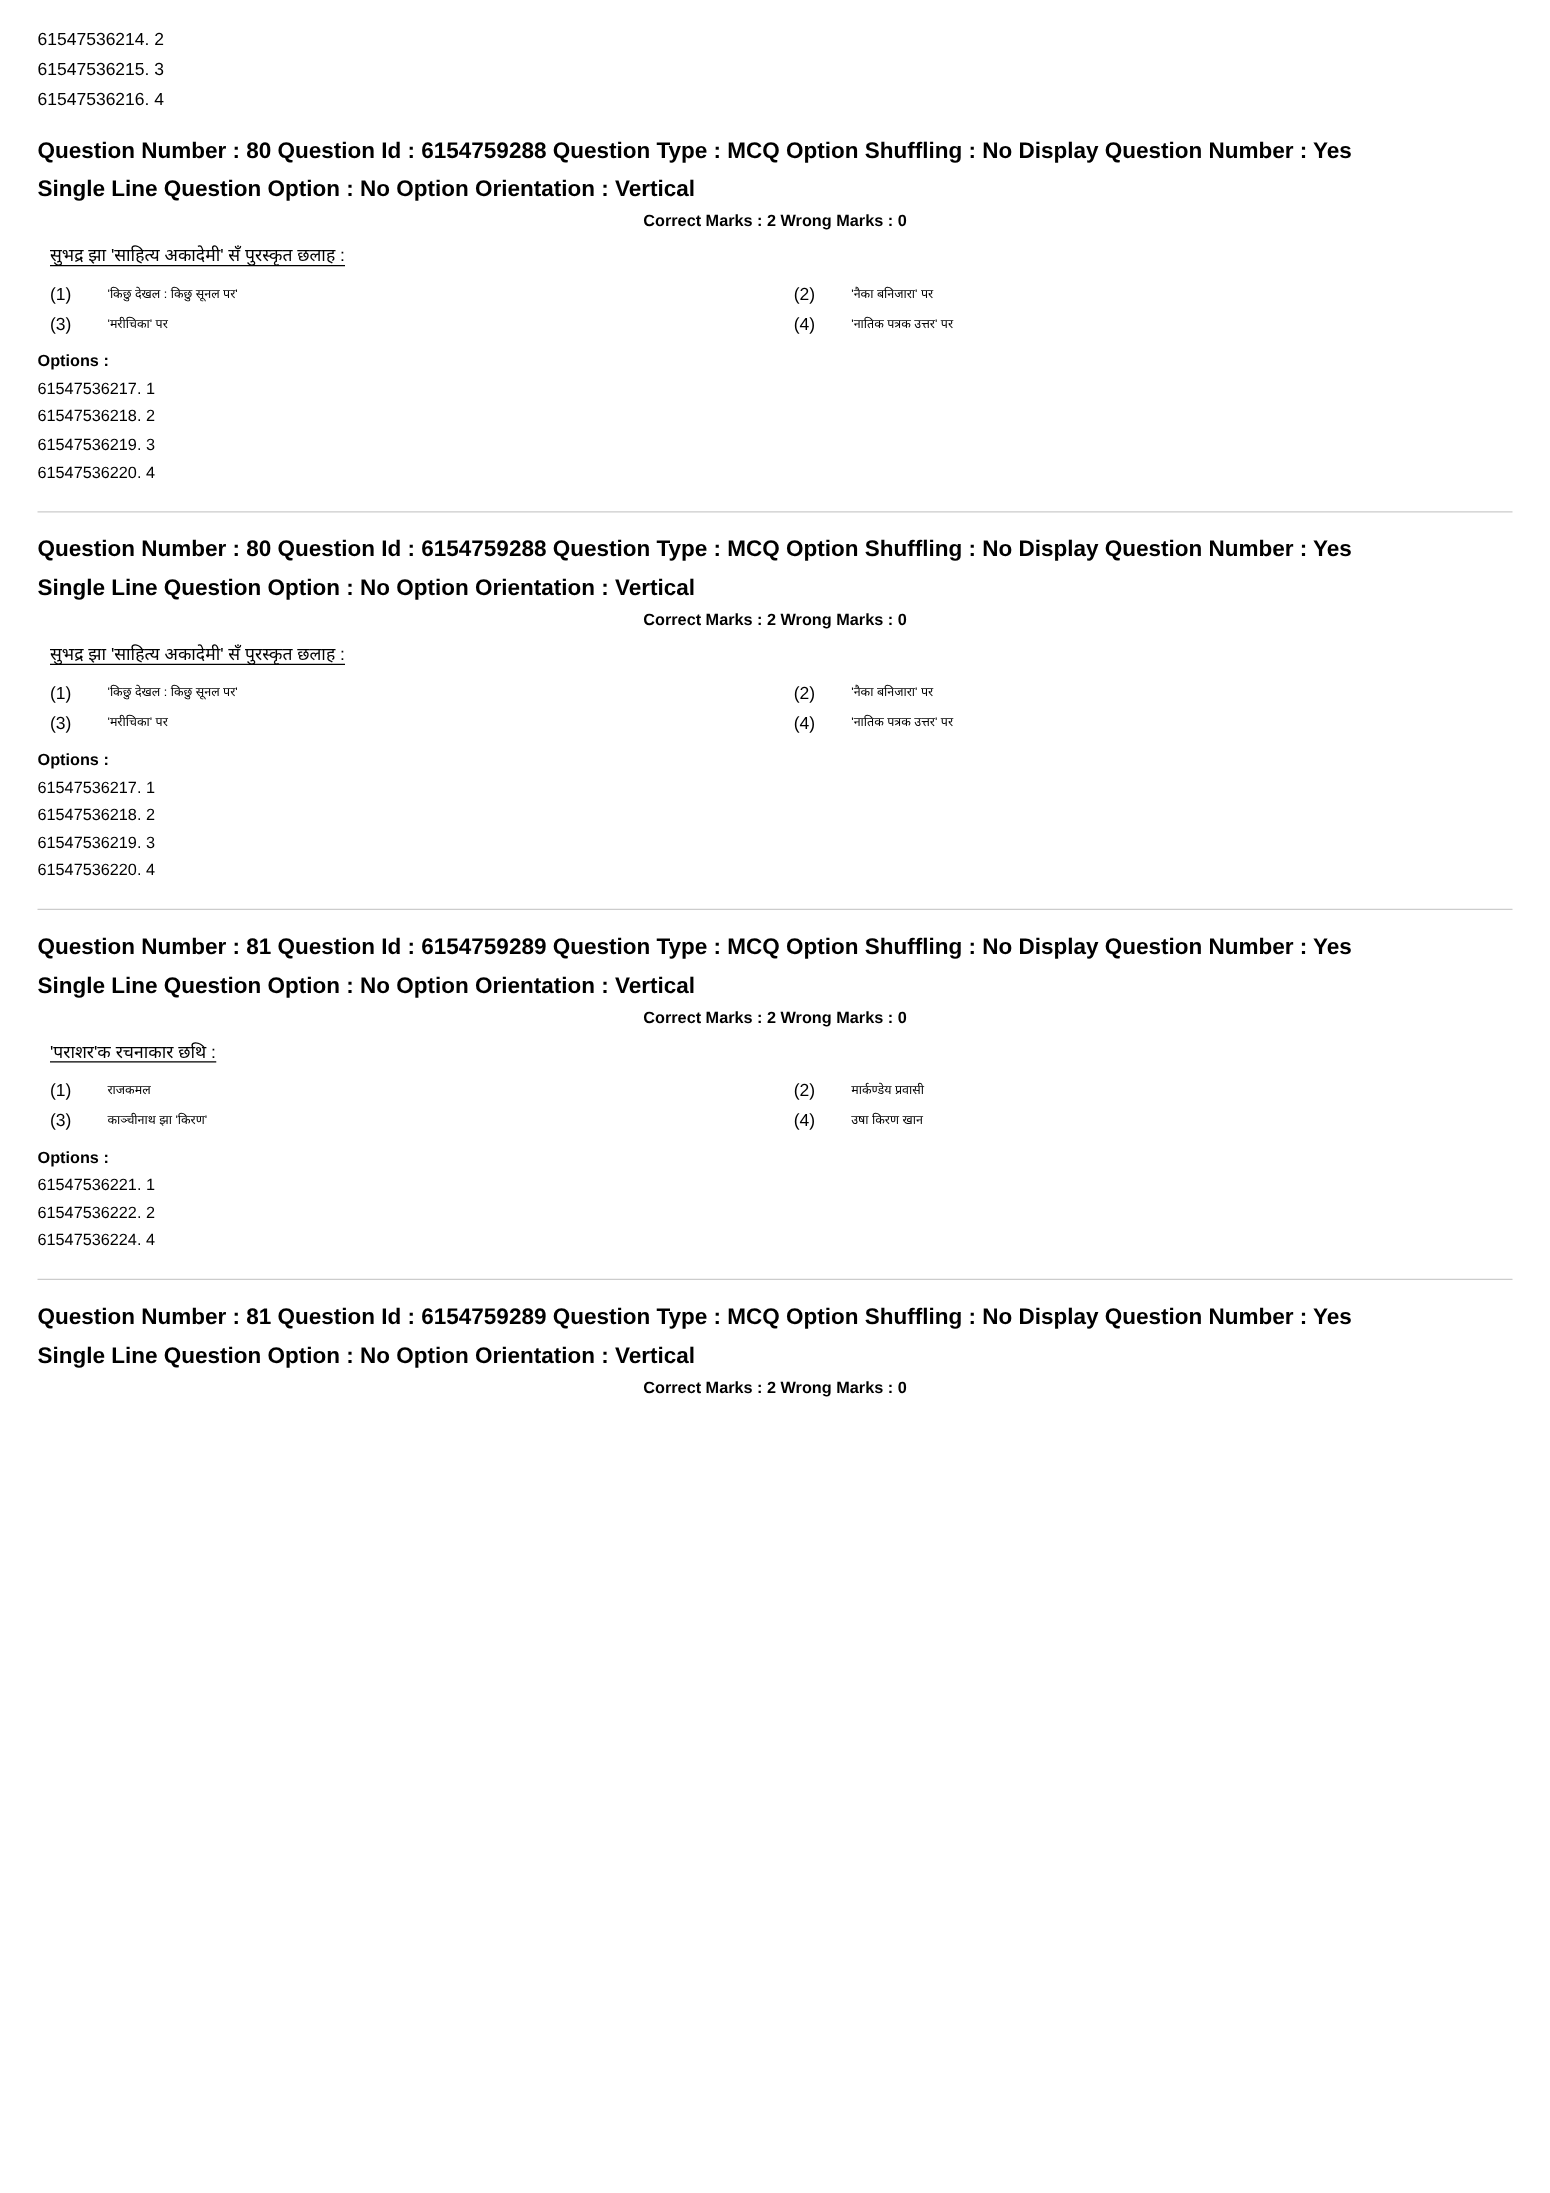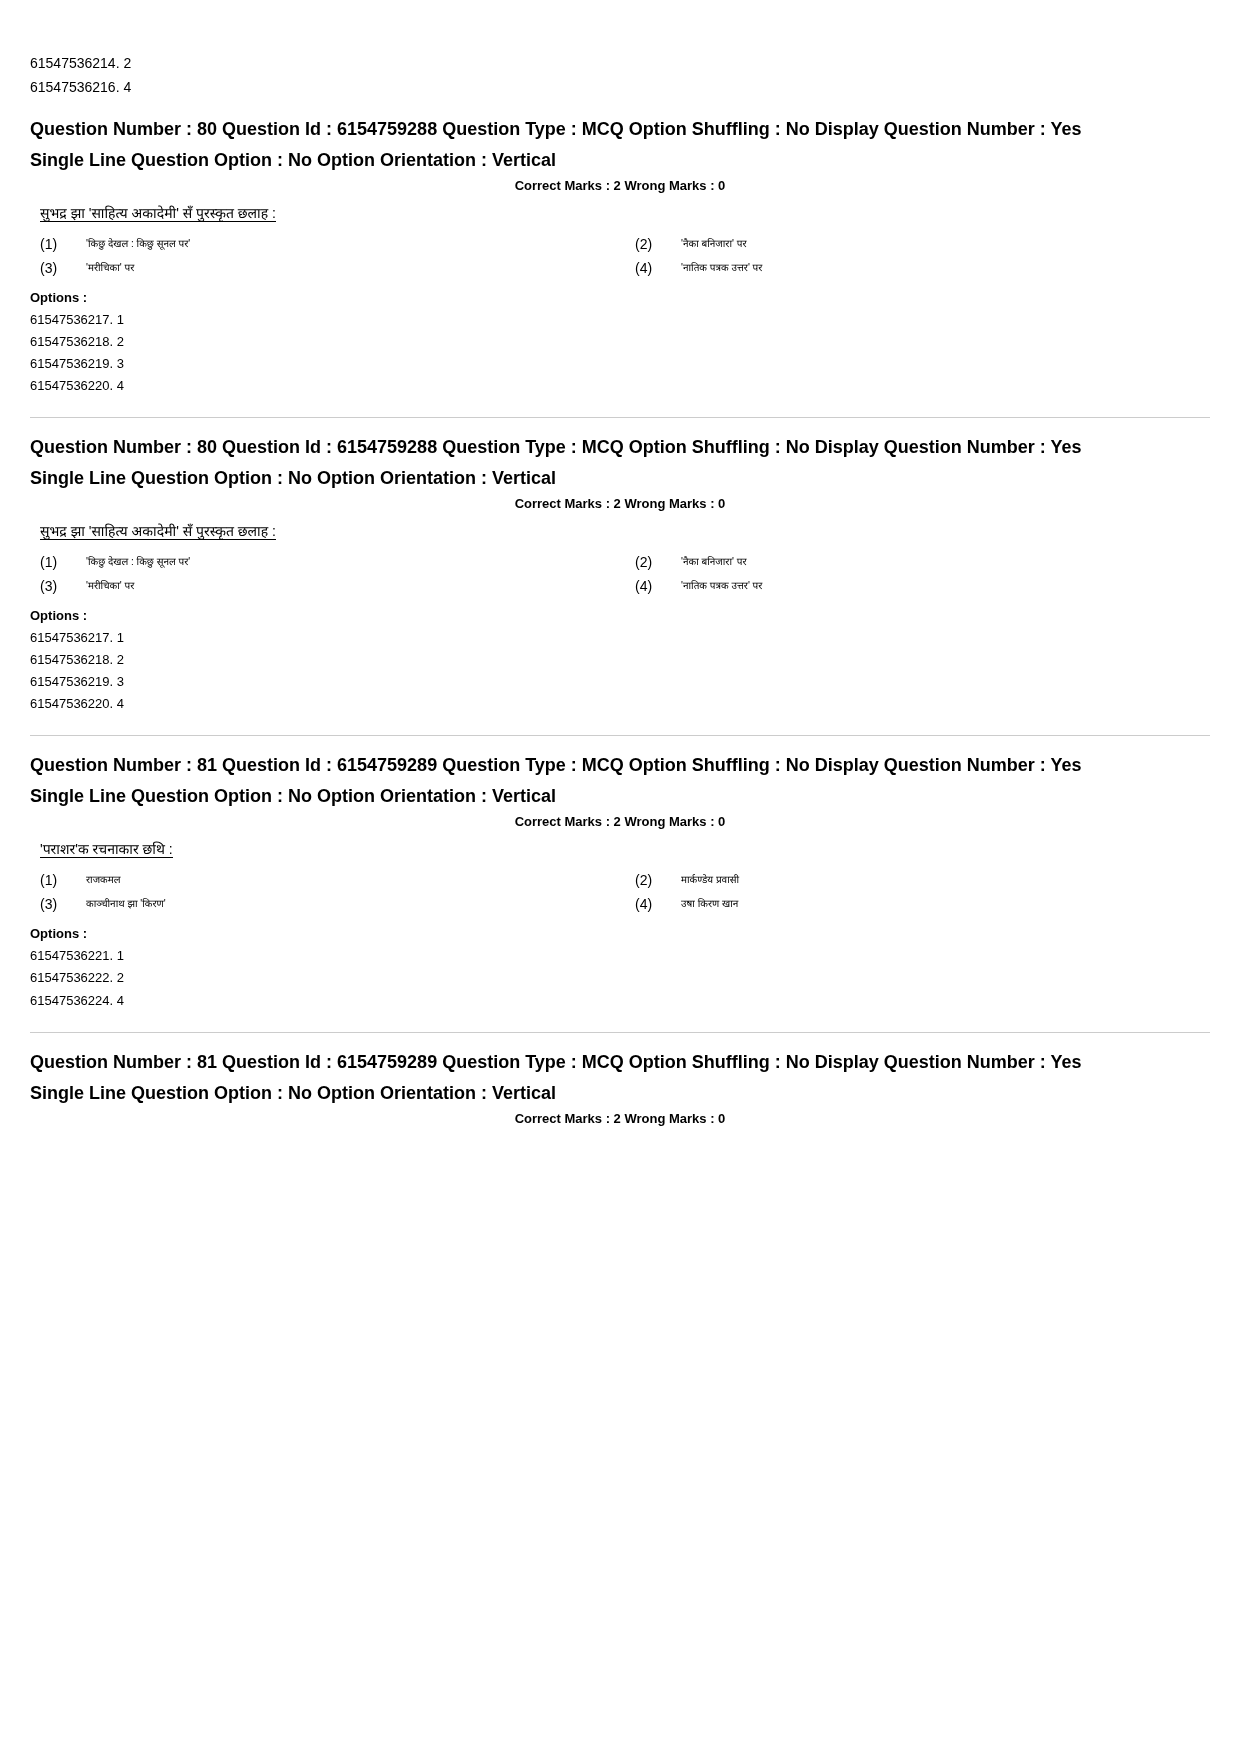--- a/index.html
+++ b/index.html
@@ -8,21 +8,20 @@
       font-size: 14px;
       color: #000;
       background: #fff;
       padding: 20px 30px;
       width: 1240px;
       min-height: 1754px;
     }
     .top-ids {
       margin-bottom: 16px;
       line-height: 1.7;
-      margin-top: 32px;
     }
     .question-block {
       margin-bottom: 20px;
     }
     .question-meta {
       font-weight: bold;
       font-size: 18px;
       margin-bottom: 4px;
       line-height: 1.5;
     }
@@ -66,20 +65,21 @@
       border: none;
       border-top: 1px solid #ccc;
       margin: 16px 0;
     }
   </style>
 </head>
 <body>
 
 <div class="top-ids">
   <div>61547536214. 2</div>
+  <div>61547536215. 3</div>
   <div>61547536216. 4</div>
 </div>
 
 <div class="question-block">
   <div class="question-meta">Question Number : 80  Question Id : 6154759288  Question Type : MCQ  Option Shuffling : No  Display Question Number : Yes</div>
   <div class="question-meta">Single Line Question Option : No  Option Orientation : Vertical</div>
   <div class="marks-line">Correct Marks : 2  Wrong Marks : 0</div>
   <div style="padding-left:10px; margin-bottom:14px;">
     <span style="border-bottom:1px solid #000; display:inline;">सुभद्र झा 'साहित्य अकादेमी' सँ पुरस्कृत छलाह :</span>
   </div>

